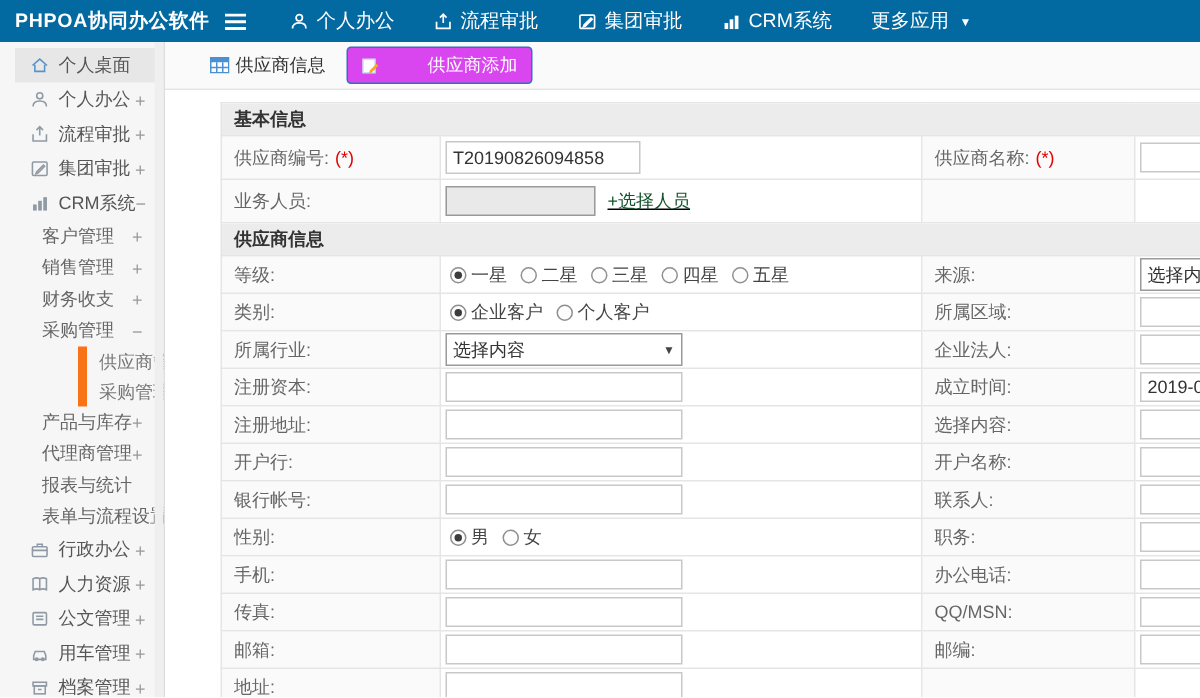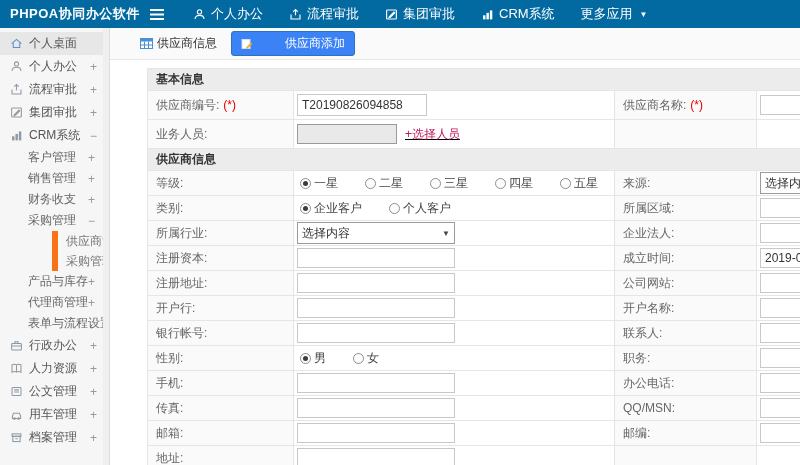--- a/index.html
+++ b/index.html
@@ -17,59 +17,59 @@
   .caret { font-size:8px; margin-left:2px; }
 
   
   .body { flex:1; display:flex; overflow:hidden; }
 
   
   .sidebar { width:110px; background:#f6f6f6; border-right:1px solid #ddd; font-size:12px;
     color:#555; overflow:hidden; position:relative; flex:0 0 auto; padding-top:4px; }
   .sidebar::after { content:""; position:absolute; top:0; right:0; width:6px; height:100%;
     background:#efefef; }
-  .si { display:flex; align-items:center; height:23px; padding:0 12px 0 10px; cursor:pointer; white-space:nowrap; }
+  .si { display:flex; align-items:center; height:23px; padding:0 12px 0 10px; cursor:pointer; white-space:nowrap;margin-left:10px; }
   .si.active { background:#e7e7e7; }
   .si .lb { margin-left:6px; }
   .pl { margin-left:auto; color:#999; }
   .ssub { display:flex; align-items:center; height:21px; padding:0 14px 0 28px; color:#666; cursor:pointer; white-space:nowrap;justify-content:space-between; }
   .s3wrap { border-left:6px solid #f97316; margin-left:52px; }
   .s3 { display:flex; align-items:center; height:20px; padding-left:8px; color:#777; cursor:pointer; white-space:nowrap; }
   .ic { display:inline-flex; align-items:center; }
   .ic svg { display:block; }
 
   
   .main { flex:1; background:#fff; overflow:hidden; display:flex; flex-direction:column;justify-content:flex-end; }
   .tabbar { height:32px; background:#fafafa; border-bottom:1px solid #e6e6e6; display:flex;
     align-items:center; padding-left:26px; gap:10px; font-size:12px; color:#333; flex:0 0 auto; }
   .tab { display:flex; align-items:center; gap:4px; cursor:pointer; padding:3px 4px; }
-  .tab.active { background:#3b82f6; color:#fff; border:1px solid #2a74ba; border-radius:3px; padding:3px 9px;gap:32px; }
+  .tab.active { background:#d946ef; color:#fff; border:1px solid #2a74ba; border-radius:3px; padding:3px 9px;gap:32px; }
   .content { flex:1; overflow:hidden; padding:8px 0 0 37px; }
 
   
   table.frm { border-collapse:collapse; table-layout:fixed; width:860px; font-size:12px;
     border:1px solid #d9d9d9; }
   .frm td { border:1px solid #e5e5e5; overflow:hidden; white-space:nowrap; }
   td.sec { background:#ececec; font-weight:bold; color:#333; padding-left:8px; height:22px; }
   td.lbl { background:#fafafa; color:#666; padding-left:8px; }
   td.fld { background:#fff; padding-left:3px;text-decoration:underline; }
   tr.r1 td { height:29px; } tr.r2 td { height:25px; }
   .req { color:#e60000; margin-left:4px; }
   .ti { border:1px solid #c8c8c8; height:20px; font-size:12px; padding:0 4px; background:#fff;
     font-family:"Liberation Sans","DejaVu Sans",sans-serif; color:#333; }
   .f-s1l { width:130px; height:22px; }
   .f-s2l { width:158px; }
   .f-r   { width:160px; }
   .f-pick{ width:100px; background:#e9e9e9; border-color:#9a9a9a; }
-  .lnk { color:#be185d; text-decoration:none; margin-left:8px; }
+  .lnk { color:#14532d; text-decoration:none; margin-left:8px; }
   .sel { display:inline-flex; align-items:center; justify-content:space-between; width:158px;
     height:22px; border:1px solid #9a9a9a; background:#fff; padding:0 4px; color:#333; cursor:pointer; }
   .sel.f-r { width:160px; }
   .sel .car { font-size:8px; color:#444; font-weight:normal; }
-  .radgrp { display:inline-flex; align-items:center; gap:27px; color:#444; margin-left:3px; }
+  .radgrp { display:inline-flex; align-items:center; gap:9px; color:#444; margin-left:3px; }
   .opt { display:inline-flex; align-items:center; cursor:pointer; }
   .rad { display:inline-block; width:11px; height:11px; border:1px solid #8f8f8f; border-radius:50%;
     background:#fdfdfd; margin-right:3px; position:relative; }
   .rad.on::after { content:""; position:absolute; left:2px; top:2px; width:5px; height:5px;
     border-radius:50%; background:#3c3c3c; }
 </style>
 </head>
 <body>
 
 <div class="app">
@@ -202,20 +202,23 @@
         </div>
         <div class="ssub">
           <span>产品与库存</span>
           <span class="pl">+</span>
         </div>
         <div class="ssub">
           <span>代理商管理</span>
           <span class="pl">+</span>
         </div>
         <div class="ssub">
+          <span>报表与统计</span>
+        </div>
+        <div class="ssub">
           <span>表单与流程设置</span>
         </div>
         <div class="si">
           <span class="ic">
             <svg width="13" height="13" viewBox="0 0 16 16" fill="none" stroke="#8f9aa5" stroke-width="1.3">
               <rect x="2" y="5.5" width="12" height="8" rx="1"></rect>
               <path d="M6 5.5V3.5h4v2M2 8.5h12"></path>
             </svg>
           </span>
           <span class="lb">行政办公</span>
@@ -369,21 +372,21 @@
               </tr>
               <tr class="r2">
                 <td class="lbl"><span>注册资本:</span></td>
                 <td class="fld"><input class="ti f-s2l" type="text" style=""></td>
                 <td class="lbl"><span>成立时间:</span></td>
                 <td class="fld"><input class="ti f-r" type="text" value="2019-08-26" style=""></td>
               </tr>
               <tr class="r2">
                 <td class="lbl"><span>注册地址:</span></td>
                 <td class="fld"><input class="ti f-s2l" type="text" style=""></td>
-                <td class="lbl"><span>公司网站:</span></td>
+                <td class="lbl"><span>选择内容:</span></td>
                 <td class="fld"><input class="ti f-r" type="text" style=""></td>
               </tr>
               <tr class="r2">
                 <td class="lbl"><span>开户行:</span></td>
                 <td class="fld"><input class="ti f-s2l" type="text" style=""></td>
                 <td class="lbl"><span>开户名称:</span></td>
                 <td class="fld"><input class="ti f-r" type="text" style=""></td>
               </tr>
               <tr class="r2">
                 <td class="lbl"><span>银行帐号:</span></td>

